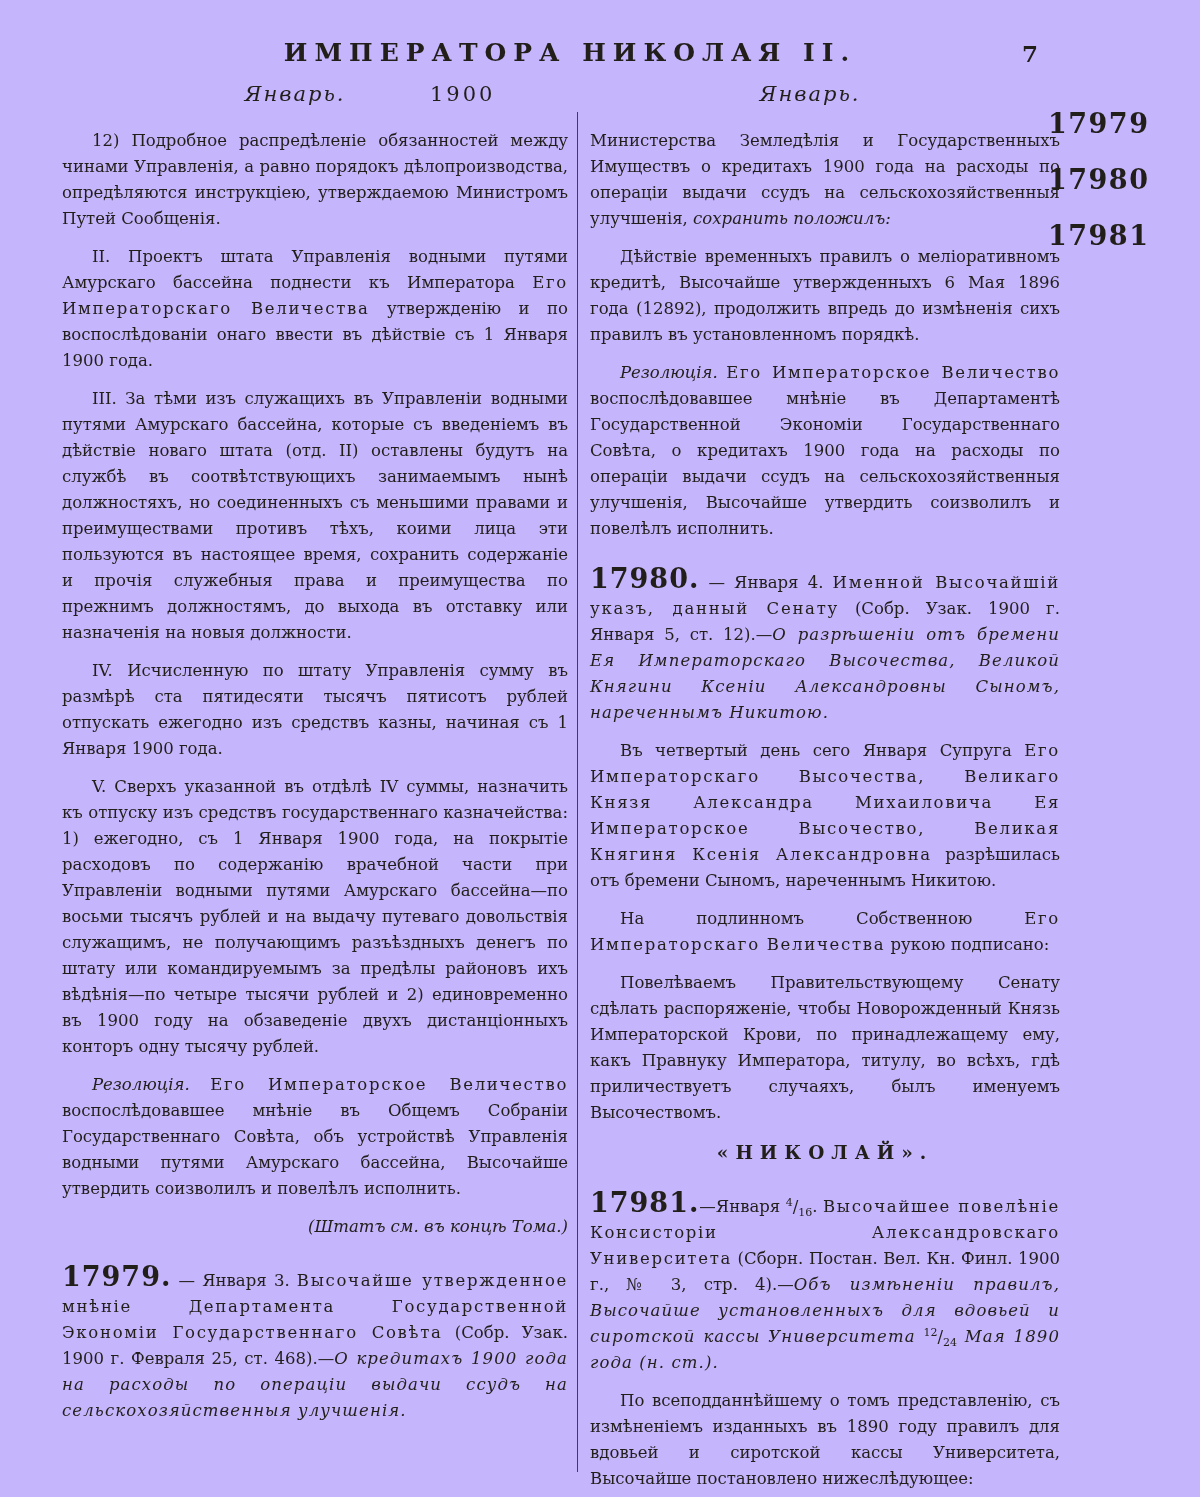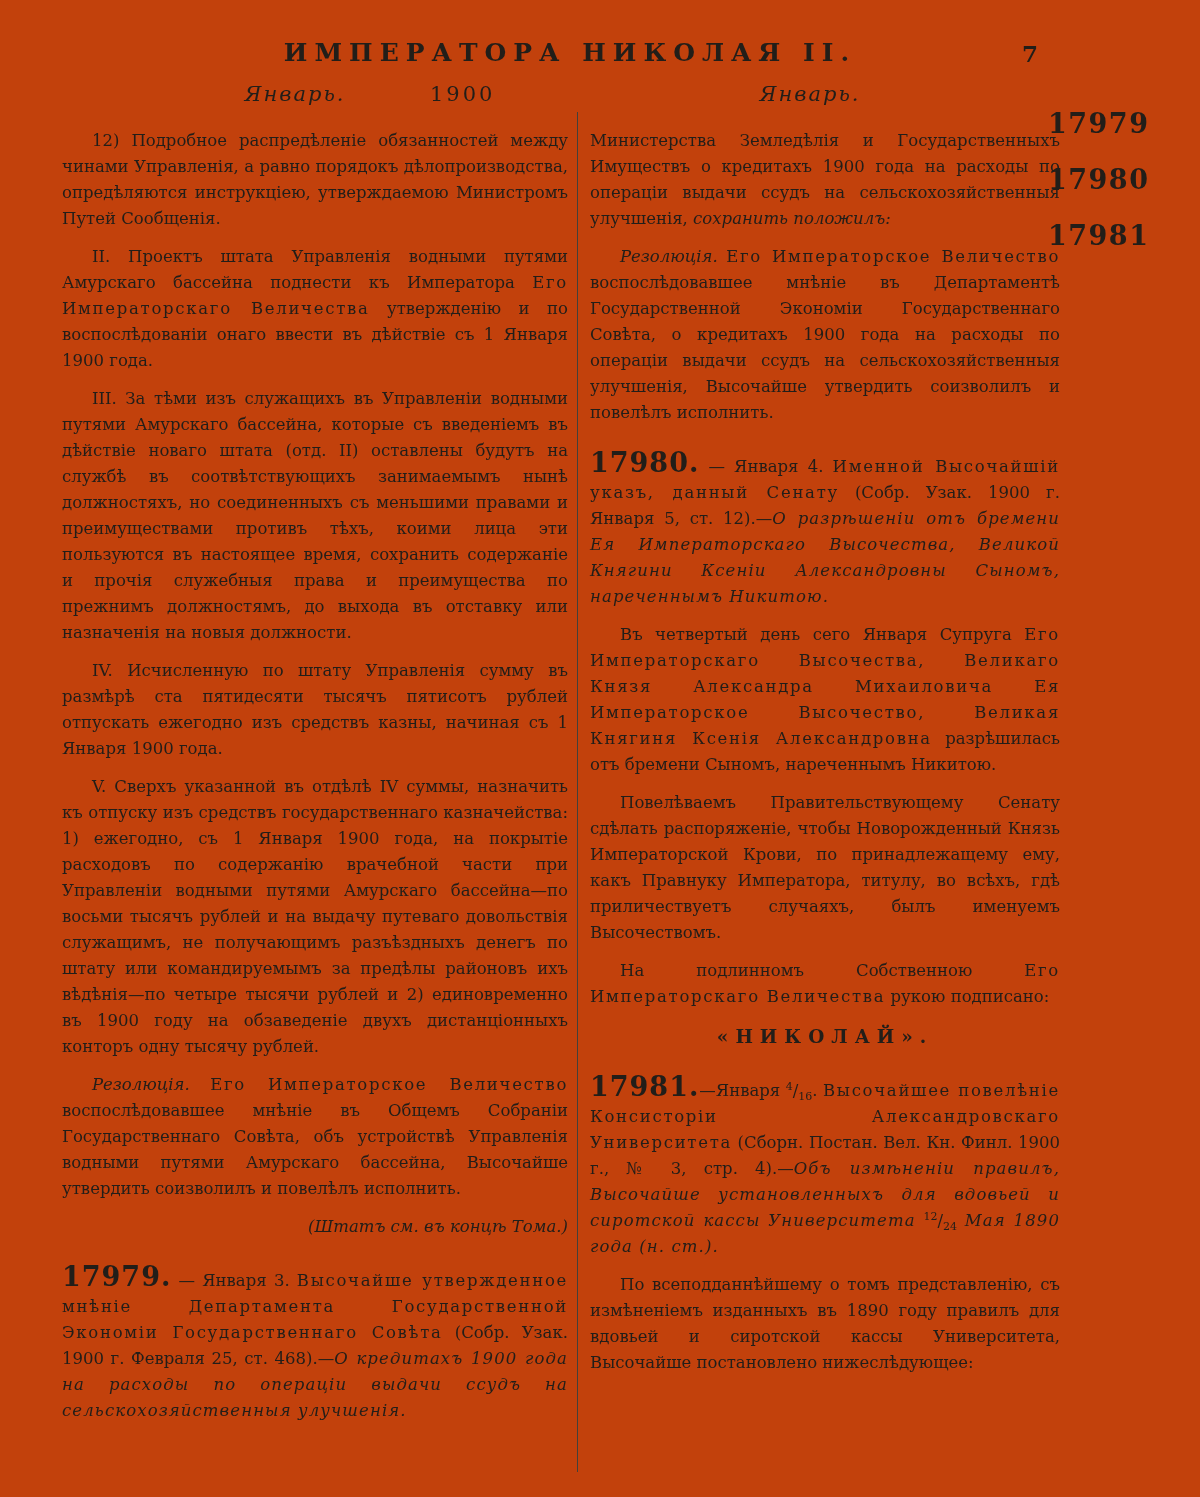--- a/index.html
+++ b/index.html
@@ -4,21 +4,21 @@
 <style>
   html, body {
     margin: 0;
     padding: 0;
     background: #fcfbf6;
   }
   .page {
     position: relative;
     width: 1200px;
     height: 1497px;
-    background: #c2410c;
+    background: #c4b5fd;
     color: #221e19;
     font-family: "DejaVu Serif", serif;
     overflow: hidden;
   }
   .header-title {
     position: absolute;
     top: 38px;
     left: 0;
     width: 1140px;
     text-align: center;
@@ -122,25 +122,26 @@
       <p class="p-indent"><span>III. За тѣми изъ служащихъ въ Управленіи водными путями Амурскаго бассейна, которые съ введеніемъ въ дѣйствіе новаго штата (отд. II) оставлены будутъ на службѣ въ соотвѣтствующихъ занимаемымъ нынѣ должностяхъ, но соединенныхъ съ меньшими правами и преимуществами противъ тѣхъ, коими лица эти пользуются въ настоящее время, сохранить содержаніе и прочія служебныя права и преимущества по прежнимъ должностямъ, до выхода въ отставку или назначенія на новыя должности.</span></p>
       <p class="p-indent"><span>IV. Исчисленную по штату Управленія сумму въ размѣрѣ ста пятидесяти тысячъ пятисотъ рублей отпускать ежегодно изъ средствъ казны, начиная съ 1 Января 1900 года.</span></p>
       <p class="p-indent"><span>V. Сверхъ указанной въ отдѣлѣ IV суммы, назначить къ отпуску изъ средствъ государственнаго казначейства: 1) ежегодно, съ 1 Января 1900 года, на покрытіе расходовъ по содержанію врачебной части при Управленіи водными путями Амурскаго бассейна—по восьми тысячъ рублей и на выдачу путеваго довольствія служащимъ, не получающимъ разъѣздныхъ денегъ по штату или командируемымъ за предѣлы районовъ ихъ вѣдѣнія—по четыре тысячи рублей и 2) единовременно въ 1900 году на обзаведеніе двухъ дистанціонныхъ конторъ одну тысячу рублей.</span></p>
       <p class="p-indent"><span class="seg-i">Резолюція.</span><span> </span><span class="seg-sp">Его Императорское Величество</span><span> воспослѣдовавшее мнѣніе въ Общемъ Собраніи Государственнаго Совѣта, объ устройствѣ Управленія водными путями Амурскаго бассейна, Высочайше утвердить соизволилъ и повелѣлъ исполнить.</span></p>
       <p class="p-center-italic"><span class="seg-i">(Штатъ см. въ концѣ Тома.)</span></p>
       <p class="p-entry"><span class="entry-number">17979.</span><span> — Января 3. </span><span class="seg-sp">Высочайше утвержденное мнѣніе Департамента Государственной Экономіи Государственнаго Совѣта</span><span> (Собр. Узак. 1900 г. Февраля 25, ст. 468).—</span><span class="seg-isp">О кредитахъ 1900 года на расходы по операціи выдачи ссудъ на сельскохозяйственныя улучшенія.</span></p>
     </div>
   <div class="divider"></div>
   <div class="col col-right">
       <p class="p-noindent"><span>Министерства Земледѣлія и Государственныхъ Имуществъ о кредитахъ 1900 года на расходы по операціи выдачи ссудъ на сельскохозяйственныя улучшенія, </span><span class="seg-i">сохранить положилъ:</span></p>
+      <p class="p-indent"><span>Дѣйствіе временныхъ правилъ о меліоративномъ кредитѣ, Высочайше утвержденныхъ 6 Мая 1896 года (12892), продолжить впредь до измѣненія сихъ правилъ въ установленномъ порядкѣ.</span></p>
       <p class="p-indent"><span class="seg-i">Резолюція.</span><span> </span><span class="seg-sp">Его Императорское Величество</span><span> воспослѣдовавшее мнѣніе въ Департаментѣ Государственной Экономіи Государственнаго Совѣта, о кредитахъ 1900 года на расходы по операціи выдачи ссудъ на сельскохозяйственныя улучшенія, Высочайше утвердить соизволилъ и повелѣлъ исполнить.</span></p>
       <p class="p-entry"><span class="entry-number">17980.</span><span> — Января 4. </span><span class="seg-sp">Именной Высочайшій указъ, данный Сенату</span><span> (Собр. Узак. 1900 г. Января 5, ст. 12).—</span><span class="seg-isp">О разрѣшеніи отъ бремени Ея Императорскаго Высочества, Великой Княгини Ксеніи Александровны Сыномъ, нареченнымъ Никитою.</span></p>
       <p class="p-indent"><span>Въ четвертый день сего Января Супруга </span><span class="seg-sp">Его Императорскаго Высочества, Великаго Князя Александра Михаиловича Ея Императорское Высочество, Великая Княгиня Ксенія Александровна</span><span> разрѣшилась отъ бремени Сыномъ, нареченнымъ Никитою.</span></p>
+      <p class="p-indent"><span>На подлинномъ Собственною </span><span class="seg-sp">Его Императорскаго Величества</span><span> рукою подписано:</span></p>
       <p class="p-indent"><span>Повелѣваемъ Правительствующему Сенату сдѣлать распоряженіе, чтобы Новорожденный Князь Императорской Крови, по принадлежащему ему, какъ Правнуку Императора, титулу, во всѣхъ, гдѣ приличествуетъ случаяхъ, былъ именуемъ Высочествомъ.</span></p>
-      <p class="p-indent"><span>На подлинномъ Собственною </span><span class="seg-sp">Его Императорскаго Величества</span><span> рукою подписано:</span></p>
       <p class="p-signature"><span>«НИКОЛАЙ».</span></p>
       <p class="p-entry"><span class="entry-number">17981.</span><span>—Января </span><span class="seg-sup">4</span><span>/</span><span class="seg-sub">16</span><span>. </span><span class="seg-sp">Высочайшее повелѣніе Консисторіи Александровскаго Университета</span><span> (Сборн. Постан. Вел. Кн. Финл. 1900 г., № 3, стр. 4).—</span><span class="seg-isp">Объ измѣненіи правилъ, Высочайше установленныхъ для вдовьей и сиротской кассы Университета </span><span class="seg-sup">12</span><span>/</span><span class="seg-sub">24</span><span class="seg-isp"> Мая 1890 года (н. ст.).</span></p>
       <p class="p-indent"><span>По всеподданнѣйшему о томъ представленію, съ измѣненіемъ изданныхъ въ 1890 году правилъ для вдовьей и сиротской кассы Университета, Высочайше постановлено нижеслѣдующее:</span></p>
     </div>
 
   <div class="margin-numbers">
     <div class="margin-number">17979</div>
     <div class="margin-number">17980</div>
     <div class="margin-number">17981</div>
   </div>

